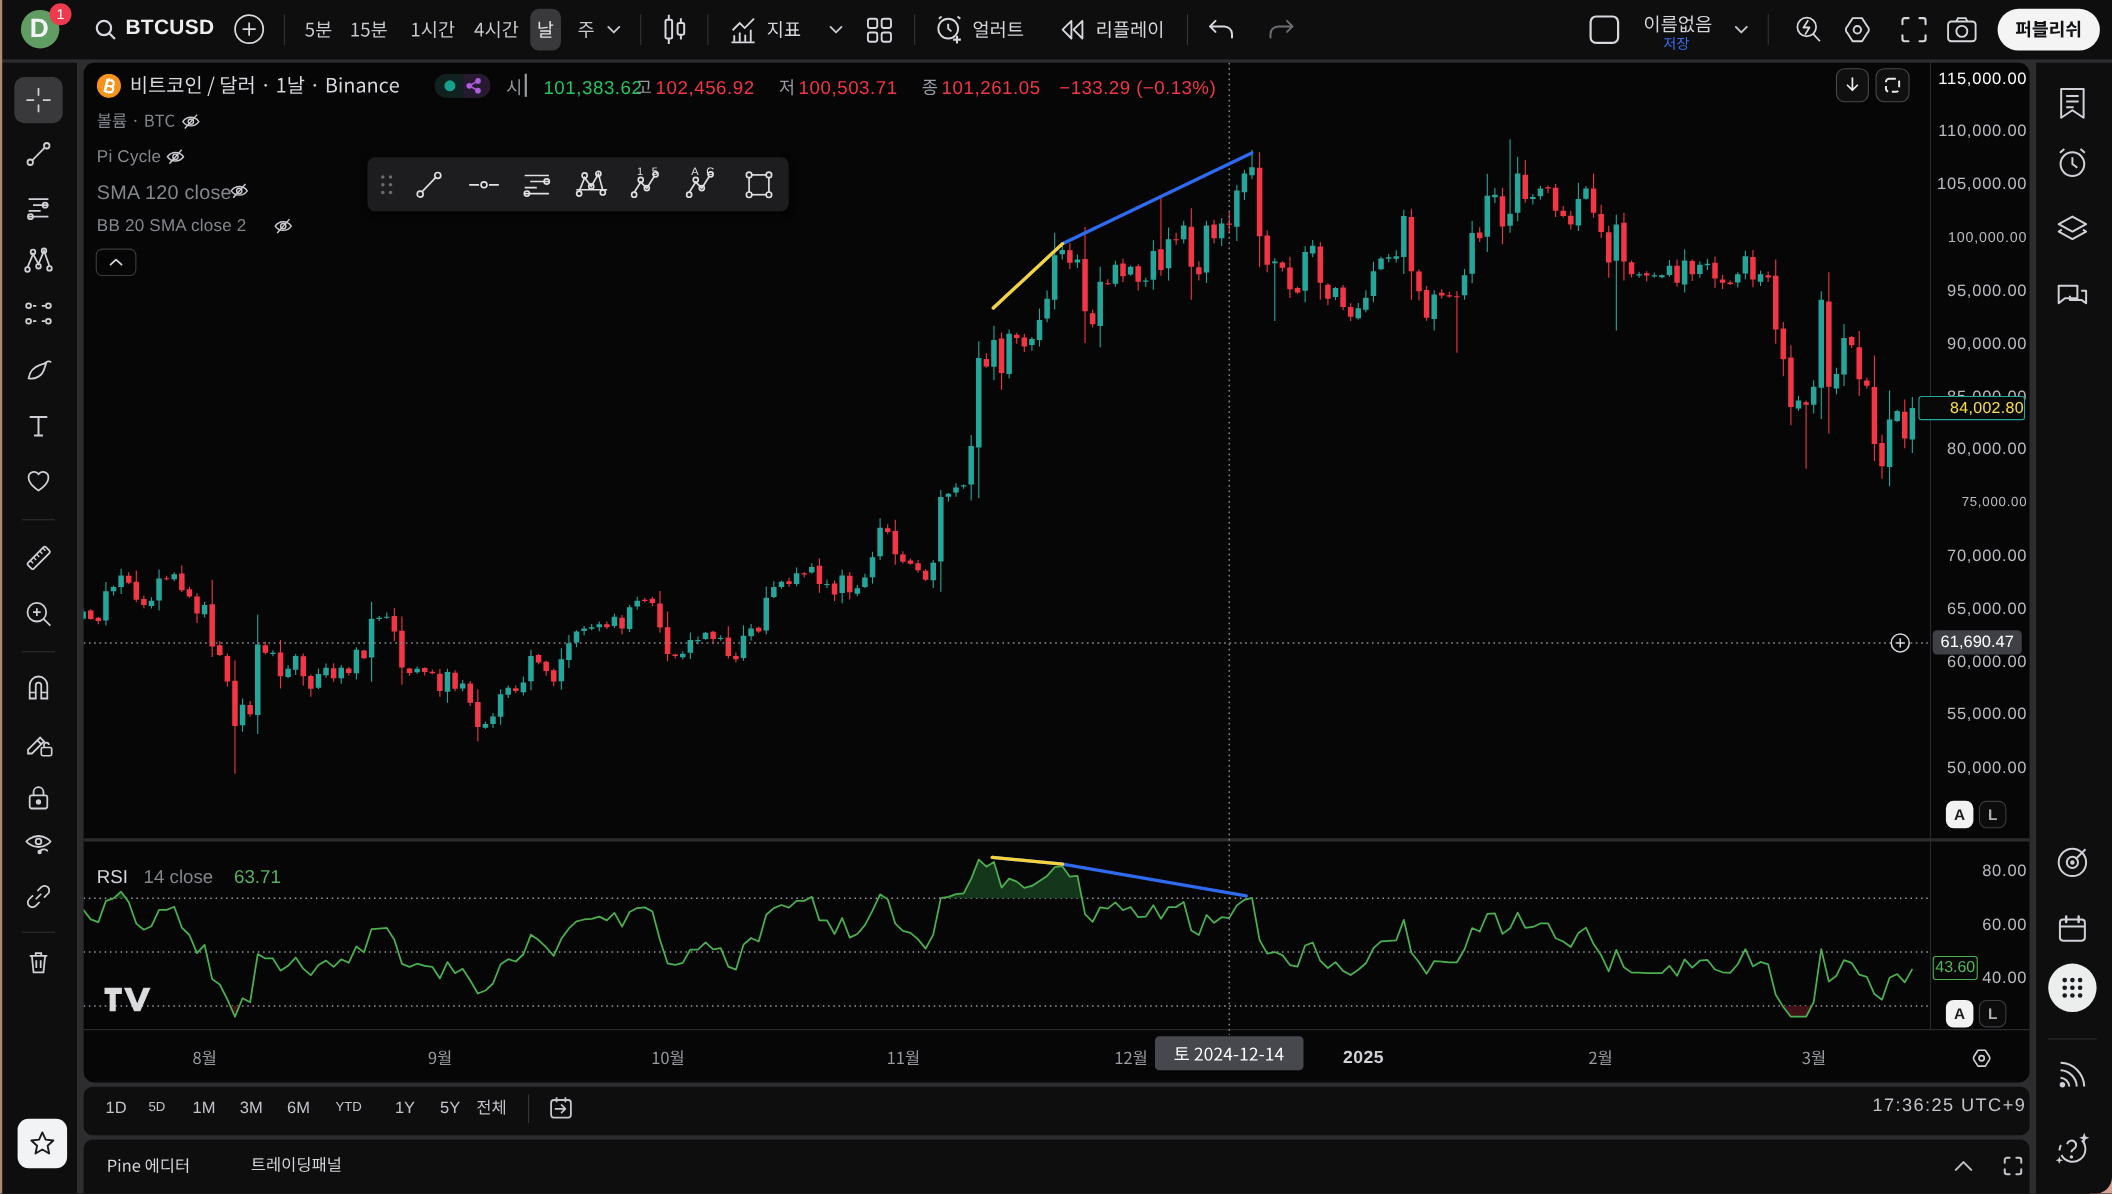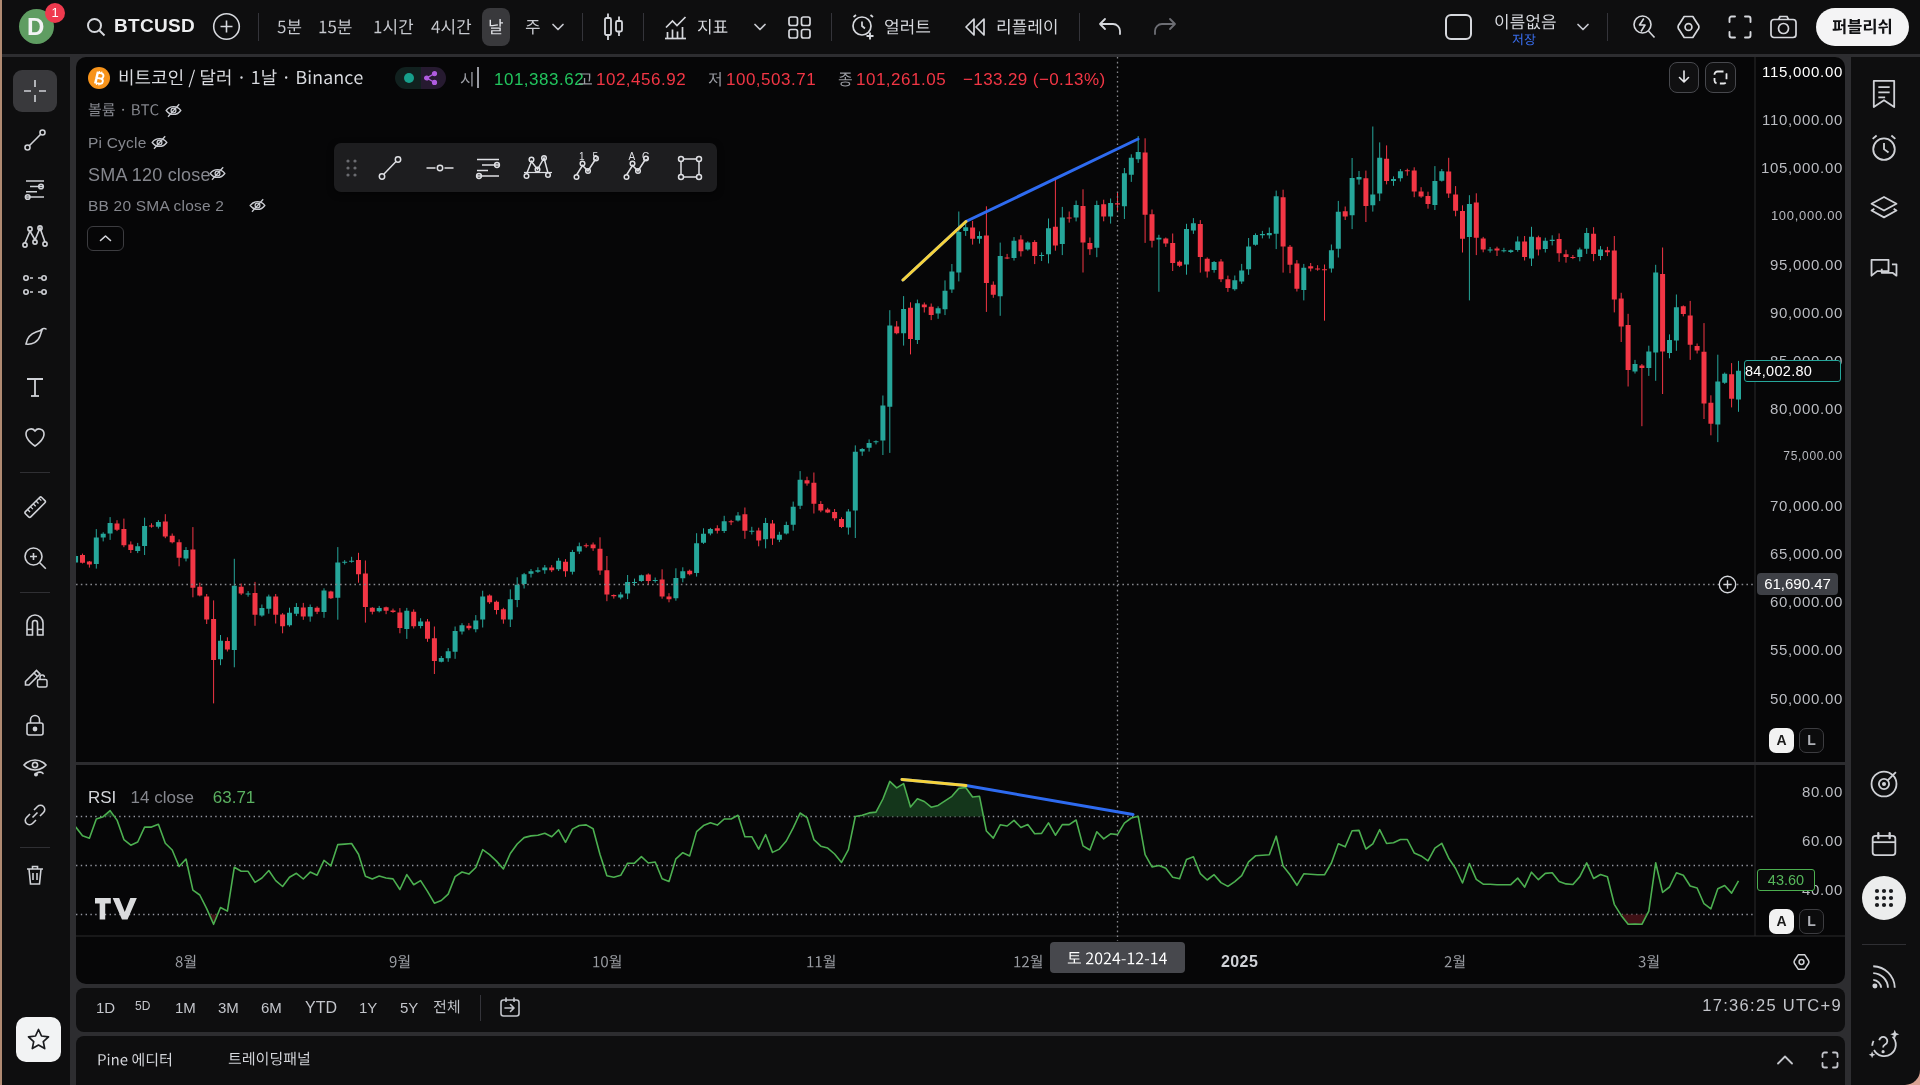--- a/index.html
+++ b/index.html
@@ -54,22 +54,22 @@
 <div class="lbl" style="right:77px;top:400px;font-size:15px;letter-spacing:.7px;color:#b9bbc1">80,000.00</div>
 <div class="lbl" style="right:77px;top:449px;font-size:12px;letter-spacing:.7px;color:#b9bbc1">75,000.00</div>
 <div class="lbl" style="right:77px;top:497px;font-size:15px;letter-spacing:.7px;color:#b9bbc1">70,000.00</div>
 <div class="lbl" style="right:77px;top:545px;font-size:15px;letter-spacing:.7px;color:#b9bbc1">65,000.00</div>
 <div class="lbl" style="right:77px;top:593px;font-size:15px;letter-spacing:.7px;color:#b9bbc1">60,000.00</div>
 <div class="lbl" style="right:77px;top:641px;font-size:15px;letter-spacing:.7px;color:#b9bbc1">55,000.00</div>
 <div class="lbl" style="right:77px;top:690px;font-size:15px;letter-spacing:.7px;color:#b9bbc1">50,000.00</div>
 <div class="lbl" style="right:77px;top:783px;font-size:15px;letter-spacing:.7px;color:#b9bbc1">80.00</div>
 <div class="lbl" style="right:77px;top:832px;font-size:15px;letter-spacing:.7px;color:#b9bbc1">60.00</div>
 <div class="lbl" style="right:77px;top:881px;font-size:15px;letter-spacing:.7px;color:#b9bbc1">40.00</div>
-<div class="lbl" style="left:1744px;top:360px;width:97px;height:22px;border:1.5px solid #26a69a;border-radius:3px;background:#09090a;color:#ffffff;font-size:14.5px;letter-spacing:.3px;line-height:20px;text-align:left">84,002.80</div>
-<div class="lbl" style="left:1757px;top:869px;width:58px;height:22px;border:1.5px solid #4caf50;border-radius:3px;background:#09090a;color:#56b75b;font-size:14.5px;line-height:20px;text-align:center">43.60</div>
+<div class="lbl" style="left:1744px;top:360px;width:97px;height:22px;border:1.5px solid #26a69a;border-radius:3px;background:#09090a;color:#fde047;font-size:14.5px;letter-spacing:.3px;line-height:20px;text-align:right">84,002.80</div>
+<div class="lbl" style="left:1757px;top:869px;width:41px;height:22px;border:1.5px solid #4caf50;border-radius:3px;background:#09090a;color:#56b75b;font-size:14.5px;line-height:20px;text-align:center">43.60</div>
 <div class="lbl" style="left:1757px;top:573px;width:81px;height:22px;border-radius:4px;background:#3e4046;color:#fff;font-size:15px;line-height:22px;text-align:center">61,690.47</div>
 <svg class="ic" style="left:1717px;top:574px" width="21" height="21" viewBox="0 0 21 21">
     <circle cx="10.5" cy="10.5" r="8.2" fill="#060607" stroke="#d4d6db" stroke-width="1.4"></circle>
     <path d="M10.5 6.3v8.4M6.3 10.5h8.4" stroke="#d4d6db" stroke-width="1.4"></path>
   </svg>
 <div class="lbl" style="left:1769px;top:728px;width:25px;height:25px;background:#f2f2f2;border-radius:7px;color:#1a1a1a;font-size:14px;font-weight:700;text-align:center;line-height:25px">A</div>
 <div class="lbl" style="left:1799px;top:728px;width:25px;height:25px;background:#0c0c0d;border:1.5px solid #3c3c40;border-radius:7px;color:#aeb0b6;font-size:14px;font-weight:700;text-align:center;line-height:22px">L</div>
 <div class="lbl" style="left:1769px;top:909px;width:25px;height:25px;background:#f2f2f2;border-radius:7px;color:#1a1a1a;font-size:14px;font-weight:700;text-align:center;line-height:25px">A</div>
 <div class="lbl" style="left:1799px;top:909px;width:25px;height:25px;background:#0c0c0d;border:1.5px solid #3c3c40;border-radius:7px;color:#aeb0b6;font-size:14px;font-weight:700;text-align:center;line-height:22px">L</div>
 <div class="lbl" style="left:1669px;top:62px;width:30px;height:31px;border:1.5px solid #47484d;border-radius:8px;background:#101011"></div>
@@ -581,21 +581,21 @@
       <path d="M10.8 11.7a3.6 3.6 0 1 1 5.2 3.8c-1.2.6-1.8 1.2-1.8 2.5"></path>
       <circle cx="14.2" cy="21.8" r="1.4" fill="#cfd1d6" stroke="none"></circle>
       <path d="M24.5 2.5l1.1 2.9 2.9 1.1-2.9 1.1-1.1 2.9-1.1-2.9-2.9-1.1 2.9-1.1zM4.5 21.5l.8 2.2 2.2.8-2.2.8-.8 2.2-.8-2.2-2.2-.8 2.2-.8z" fill="#cfd1d6" stroke="none"></path>
     </g>
   </svg>
 <div class="lbl" style="left:96px;top:999px;font-size:15px;color:#c3c5cb">1D</div>
 <div class="lbl" style="left:135px;top:999px;font-size:12px;color:#c3c5cb">5D</div>
 <div class="lbl" style="left:175px;top:999px;font-size:15px;color:#c3c5cb">1M</div>
 <div class="lbl" style="left:218px;top:999px;font-size:15px;color:#c3c5cb">3M</div>
 <div class="lbl" style="left:261px;top:999px;font-size:15px;color:#c3c5cb">6M</div>
-<div class="lbl" style="left:305px;top:999px;font-size:16px;color:#c3c5cb">YTD</div>
+<div class="lbl" style="left:305px;top:999px;font-size:12px;color:#c3c5cb">YTD</div>
 <div class="lbl" style="left:359px;top:999px;font-size:15px;color:#c3c5cb">1Y</div>
 <div class="lbl" style="left:400px;top:999px;font-size:15px;color:#c3c5cb">5Y</div>
 <svg style="position:absolute;left:433.0px;top:998.1px;overflow:visible" width="30" height="20" viewBox="0 0 30 20">
     <path transform="translate(0,14.25)" d="M7.9 -8.7H11.4V-7.6H7.9ZM10.7 -12.4H11.9V-2.5H10.7ZM3.2 -0.2H12.3V0.9H3.2ZM3.2 -3.3H4.5V0.4H3.2ZM4.2 -10.7H5.2V-9.6Q5.2 -8.4 4.7 -7.3Q4.3 -6.2 3.4 -5.4Q2.6 -4.6 1.4 -4.2L0.8 -5.2Q1.6 -5.4 2.2 -5.9Q2.8 -6.3 3.3 -6.9Q3.7 -7.5 4.0 -8.2Q4.2 -8.9 4.2 -9.6ZM4.4 -10.7H5.5V-9.6Q5.5 -8.7 5.9 -7.9Q6.3 -7.1 7.0 -6.5Q7.8 -5.8 8.7 -5.5L8.1 -4.5Q7.0 -4.9 6.2 -5.7Q5.4 -6.4 4.9 -7.5Q4.4 -8.5 4.4 -9.6ZM1.2 -11.3H8.4V-10.3H1.2Z M20.1 -7.0H22.6V-6.0H20.1ZM17.3 -8.9H18.3V-8.2Q18.3 -7.2 18.1 -6.2Q17.9 -5.2 17.5 -4.4Q17.1 -3.5 16.5 -2.8Q15.9 -2.1 15.2 -1.6L14.4 -2.6Q15.1 -3.0 15.7 -3.6Q16.2 -4.2 16.6 -5.0Q16.9 -5.7 17.1 -6.6Q17.3 -7.4 17.3 -8.2ZM17.5 -8.9H18.5V-8.2Q18.5 -7.4 18.7 -6.6Q18.9 -5.8 19.3 -5.1Q19.6 -4.4 20.2 -3.8Q20.7 -3.2 21.4 -2.8L20.7 -1.9Q19.7 -2.5 19.0 -3.4Q18.3 -4.4 17.9 -5.7Q17.5 -6.9 17.5 -8.2ZM14.8 -9.9H21.0V-8.9H14.8ZM17.3 -11.9H18.5V-9.1H17.3ZM24.9 -12.4H26.1V1.2H24.9ZM22.2 -12.1H23.3V0.5H22.2Z" fill="#c3c5cb"></path>
   </svg>
 <div class="lbl" style="left:480px;top:995px;width:1px;height:26px;background:#34343a"></div>
 <svg class="ic" style="left:497px;top:995px" width="26" height="26" viewBox="0 0 26 26">
     <g stroke="#c3c5cb" stroke-width="1.6" fill="none">
       <rect x="4" y="5" width="18" height="16" rx="2.5"></rect>
       <path d="M9 2.5V7M17 2.5V7"></path>

